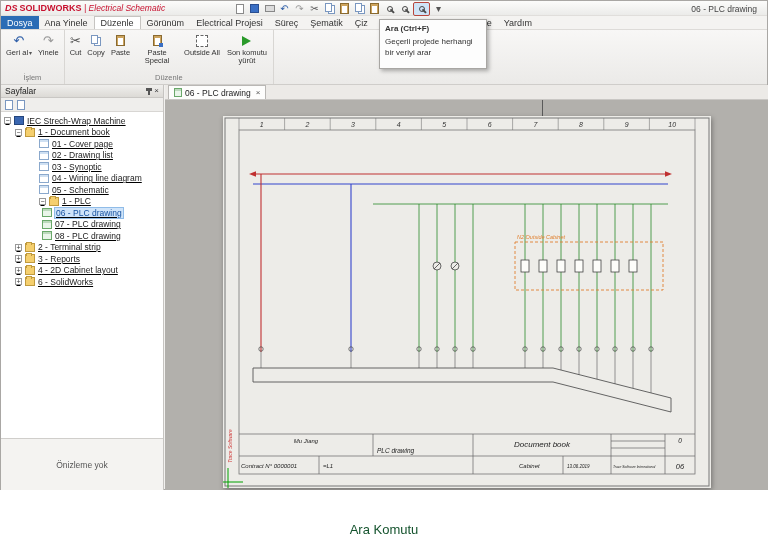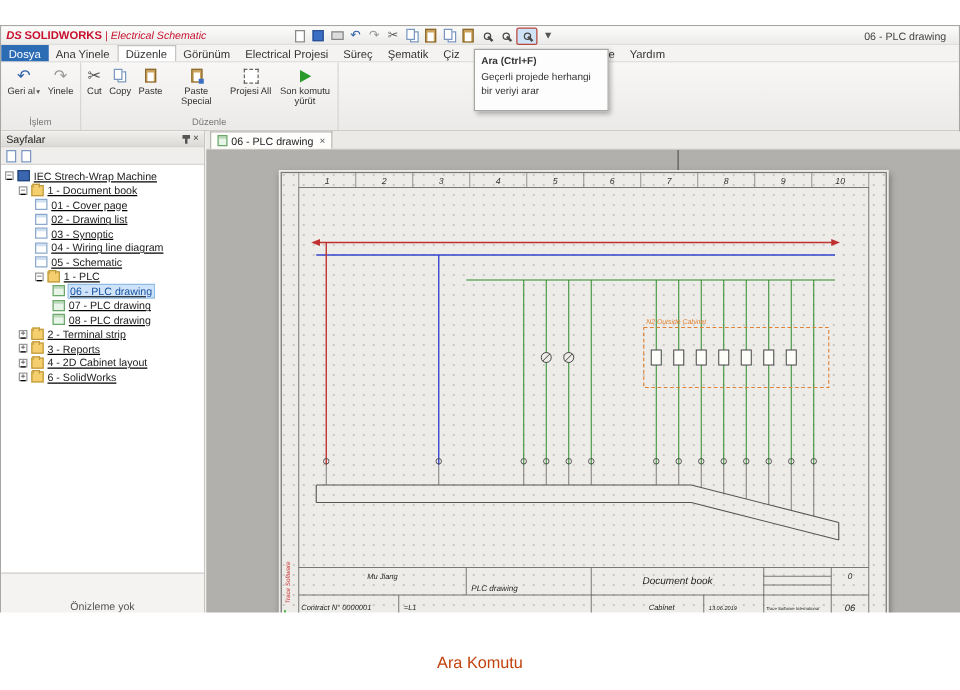--- a/index.html
+++ b/index.html
@@ -1,18 +1,18 @@
 <!DOCTYPE html>
 <html><head>
 <meta charset="utf-8">
 <style>
   *{box-sizing:border-box;margin:0;padding:0;}
   body{font-family:"Liberation Sans",sans-serif;background:#fff;}
   .stage{position:relative;width:768px;height:552px;background:#fff;overflow:hidden;}
-  .app{position:absolute;left:0;top:0;width:768px;height:490px;background:#f2f1ef;border:1px solid #a9a7a4;margin-top:20px;}
+  .app{position:absolute;left:0;top:0;width:768px;height:490px;background:#f2f1ef;border:1px solid #a9a7a4;}
 
   
   .titlebar{position:absolute;left:0;top:0;width:100%;height:15px;background:linear-gradient(#fcfcfb,#ebebe9);border-bottom:1px solid #e0dedb;}
   .brand{position:absolute;left:4px;top:2px;font-size:9px;color:#c8102e;white-space:nowrap;}
   .brand .ds{font-weight:bold;font-style:italic;margin-right:2px;}
   .brand .nm{font-weight:bold;}
   .brand .sfx{font-style:italic;font-size:8.5px;}
   .qat{position:absolute;left:232px;top:1px;height:13px;display:flex;align-items:center;gap:2px;}
   .q{display:inline-flex;align-items:center;justify-content:center;width:13px;height:13px;}
   .sh-doc{width:8px;height:10px;background:#fff;border:1px solid #8a8a8a;}
@@ -61,21 +61,21 @@
   .sidebar{position:absolute;left:0;top:84px;width:163px;height:405px;background:#fff;border-right:1px solid #c6c4c1;}
   .sidebar-header{height:13px;background:linear-gradient(#f0efed,#dcdad6);border-bottom:1px solid #c9c7c4;display:flex;align-items:center;font-size:8.5px;padding:0 4px;color:#222;}
   .sh-icons{margin-left:auto;display:flex;gap:4px;align-items:center;}
   .pin-ic{width:2px;height:7px;background:#555;position:relative;display:inline-block;}
   .pin-ic::before{content:'';position:absolute;left:-2px;top:0;width:6px;height:3px;background:#555;}
   .x-ic{font-size:8px;color:#444;line-height:1;}
   .sidebar-toolbar{height:14px;border-bottom:1px solid #d8d6d3;background:#efeeec;display:flex;align-items:center;gap:4px;padding:0 4px;}
   .tb-pg{width:8px;height:10px;background:#fff;border:1px solid #7a97c0;}
   .tree{position:absolute;left:0;top:28px;right:0;bottom:52px;background:#fff;overflow:hidden;padding-top:2px;text-decoration:underline;}
   .trow{display:flex;align-items:center;height:11.5px;font-size:8.5px;color:#222;white-space:nowrap;}
-  .lvl0{padding-left:3px;}.lvl1{padding-left:14px;}.lvl2{padding-left:27px;}.lvl3{padding-left:41px;}
+  .lvl0{padding-left:3px;}.lvl1{padding-left:14px;}.lvl2{padding-left:38px;}.lvl3{padding-left:41px;}
   .expander{width:7px;height:7px;border:1px solid #999;background:#fff;font-size:7px;line-height:5px;text-align:center;color:#333;margin-right:3px;flex:none;}
   .ticon{width:10px;height:9px;margin-right:3px;flex:none;position:relative;}
   .t-book{background:#3a66b0;border:1px solid #24457c;}
   .t-folder{background:#f5cf6e;border:1px solid #c09a3e;}
   .t-folder::before{content:'';position:absolute;top:-2px;left:0;width:4px;height:2px;background:#f5cf6e;border:1px solid #c09a3e;border-bottom:none;}
   .t-page{background:#fff;border:1px solid #8aa8cc;box-shadow:inset 0 2px 0 #cfe0f2;}
   .t-page-green{background:#eaf5ea;border:1px solid #6aa86a;box-shadow:inset 0 2px 0 #bcd9bc;}
   .sel-label{background:#cfe4fa;outline:1px solid #90bce8;color:#15509e;padding:0 1px;}
   .preview{position:absolute;left:0;bottom:0;right:0;height:52px;border-top:1px solid #d0cecb;background:#f4f3f1;display:flex;align-items:center;justify-content:center;font-size:8.5px;color:#555;}
 
@@ -84,21 +84,21 @@
   .tabbar{height:15px;background:#eceae7;border-bottom:1px solid #c9c7c4;display:flex;align-items:flex-end;padding-left:3px;}
   .tab{height:14px;background:#fdfdfc;border:1px solid #b9b7b4;border-bottom:none;display:flex;align-items:center;gap:3px;padding:0 5px;font-size:8.5px;color:#222;}
   .tab-ic{width:8px;height:9px;background:#eaf5ea;border:1px solid #6aa86a;box-shadow:inset 0 2px 0 #bcd9bc;}
   .tab-close{font-size:8px;color:#555;margin-left:2px;}
   .canvas{position:absolute;left:0;top:15px;right:0;bottom:0;background:#b2b0ac;overflow:hidden;font-style:italic;}
   .offsheet-line{position:absolute;left:377px;top:0;width:1px;height:16px;background:#5a5a5a;}
   .sheet{position:absolute;left:58px;top:16px;width:488px;height:372px;background:#edecE8;background-color:#edece8;background-image:radial-gradient(#c9c7c2 0.6px, transparent 0.7px);background-size:8px 8px;box-shadow:1px 2px 5px rgba(0,0,0,.35);}
   .sheet svg{position:absolute;left:0;top:0;font-family:"Liberation Sans",sans-serif;}
 
   
-  .caption{position:absolute;left:0;top:490px;width:100%;height:62px;background:#fff;display:flex;align-items:center;justify-content:center;padding-top:16px;font-size:13px;color:#c2410c;}
+  .caption{position:absolute;left:0;top:490px;width:100%;height:62px;background:#fff;display:flex;align-items:center;justify-content:center;padding-top:16px;font-size:13px;color:#14532d;}
 </style>
 </head>
 <body>
 
 <div class="stage">
   <div class="app">
 
     <div class="titlebar">
       <div class="brand">
         <span class="ds">DS</span><span class="nm">SOLIDWORKS</span>
@@ -217,21 +217,21 @@
                   <i></i>
                   <span class="star"></span>
                 </span>
               </span>
             <span>Paste Special</span>
           </div>
           <div class="rbtn">
             <span class="ric">
                 <span class="sel-box"></span>
               </span>
-            <span>Projesi All</span>
+            <span>Outside All</span>
           </div>
           <div class="rbtn">
             <span class="ric">
                 <span class="run-tri"></span>
               </span>
             <span>Son komutu yürüt</span>
           </div>
         </div>
         <div class="rgroup-label">Düzenle</div>
       </div>

